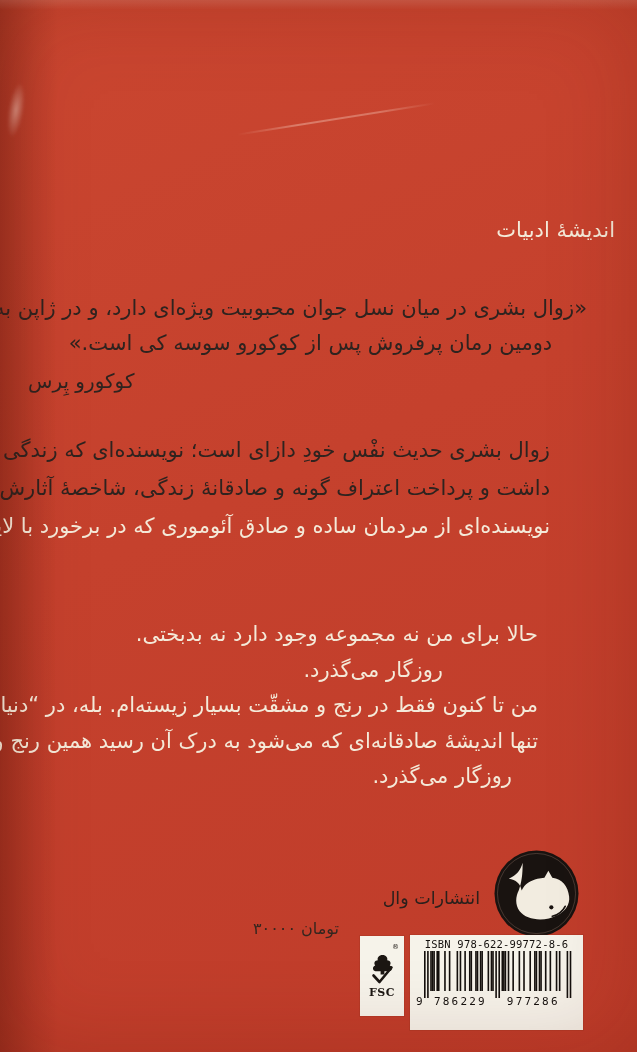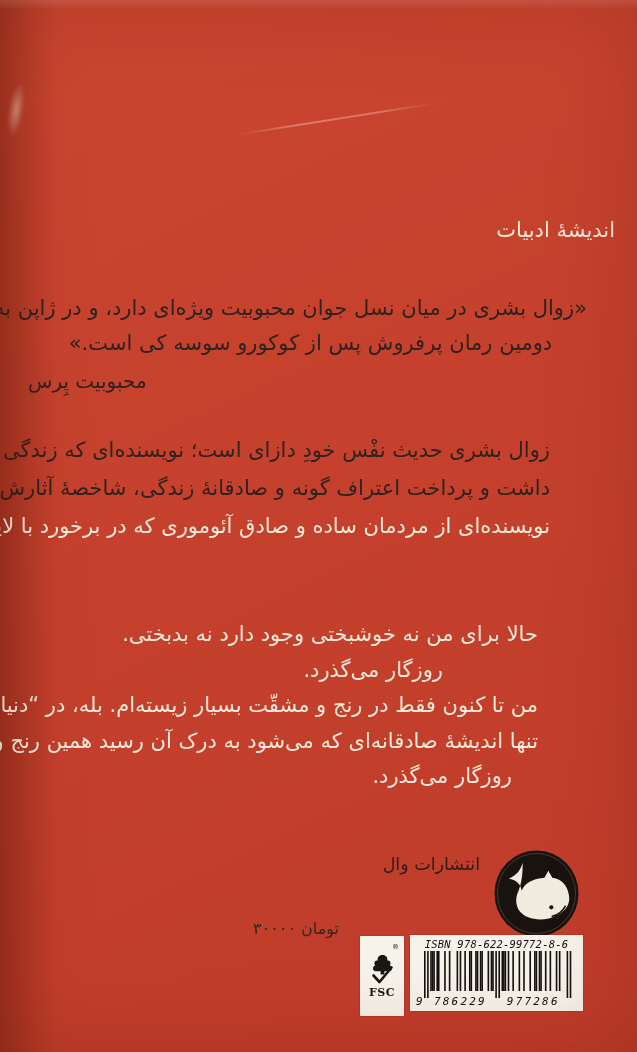--- a/index.html
+++ b/index.html
@@ -34,62 +34,62 @@
     font-size:21px;line-height:38px;}
   .desc .ink-dark{color:#2e231f;}
   .desc .ink-light{color:#f4ead9;}
 
   .excerpt{position:absolute;top:617px;left:28px;right:99px;text-align:right;
     color:#f4ead9;font-size:21px;line-height:35.5px;}
   .excerpt > div{white-space:nowrap;}
   .excerpt > div:nth-child(2){padding-right:95px;}
   .excerpt > div:nth-child(5){padding-right:26px;}
 
-  .publisher{position:absolute;top:850px;right:57px;display:flex;align-items:flex-start;gap:13px;}
+  .publisher{position:absolute;top:850px;right:57px;display:flex;align-items:center;gap:13px;}
   .publisher-name{color:#2a201c;font-size:17.5px;direction:rtl;white-space:nowrap;transform:translateY(4px);}
   .whale-badge{width:87px;height:87px;display:block;}
 
   .price{position:absolute;top:919px;left:253px;color:#33261f;font-size:16px;white-space:nowrap;}
 
   .fsc-box{position:absolute;left:360px;top:936px;width:44px;height:80px;background:#f6f3ea;
     display:flex;flex-direction:column;align-items:center;justify-content:center;gap:1px;
     box-shadow:0 0 0 1px rgba(120,40,20,.15);}
   .fsc-label{font-family:"DejaVu Serif",serif;font-weight:bold;font-size:11px;color:#1c1713;letter-spacing:.5px;}
   .fsc-reg{position:absolute;top:7px;right:5px;font-size:7px;color:#1c1713;}
 
-  .barcode-box{position:absolute;left:410px;top:935px;width:173px;height:76px;background:#f6f3ea;
-    box-sizing:border-box;padding:3px 6px 0 6px;box-shadow:0 0 0 1px rgba(120,40,20,.15);font-style:italic;}
+  .barcode-box{position:absolute;left:410px;top:935px;width:173px;height:95px;background:#f6f3ea;
+    box-sizing:border-box;padding:3px 6px 0 6px;box-shadow:0 0 0 1px rgba(120,40,20,.15);}
   .isbn-label{font-family:"DejaVu Sans Mono",monospace;font-size:10.5px;color:#14100d;
     text-align:center;white-space:nowrap;letter-spacing:.2px;line-height:13px;}
   .bars{display:block;margin:0 auto;}
 </style>
 </head>
 <body>
 
 <div class="spine-shadow"></div>
 <div class="top-sheen"></div>
 <div class="scratch-a"></div>
 <div class="scratch-b"></div>
 
 <div class="series rtl nowrap">اندیشهٔ ادبیات</div>
 
 <div class="review-quote rtl">
   <div class="nowrap">«زوال بشری در میان نسل جوان محبوبیت ویژه‌ای دارد، و در ژاپن به‌عنوان</div>
   <div class="nowrap">دومین رمان پرفروش پس از کوکورو سوسه کی است.»</div>
 </div>
-<div class="review-attrib rtl nowrap">محبوبیت پِرس</div>
+<div class="review-attrib rtl nowrap">کوکورو پِرس</div>
 
 <div class="desc rtl">
   <div class="ink-dark nowrap">زوال بشری حدیث نفْس خودِ دازای است؛ نویسنده‌ای که زندگی پُرآشوبی</div>
   <div class="ink-dark nowrap">داشت و پرداخت اعتراف گونه و صادقانهٔ زندگی، شاخصهٔ آثارش شد.</div>
   <div class="ink-light nowrap">نویسنده‌ای از مردمان ساده و صادق آئوموری که در برخورد با لایه‌های</div>
 </div>
 
 <div class="excerpt rtl">
-  <div>حالا برای من نه خوشبختی وجود دارد نه بدبختی.</div>
+  <div>حالا برای من نه مجموعه وجود دارد نه بدبختی.</div>
   <div>روزگار می‌گذرد.</div>
   <div>من تا کنون فقط در رنج و مشقّت بسیار زیسته‌ام. بله، در “دنیای انسان‌ها”</div>
   <div>تنها اندیشهٔ صادقانه‌ای که می‌شود به درک آن رسید همین رنج و مشقّت</div>
   <div>روزگار می‌گذرد.</div>
 </div>
 
 <div class="publisher">
   <div class="publisher-name">انتشارات وال</div>
   <svg class="whale-badge" viewBox="0 0 88 88" xmlns="http://www.w3.org/2000/svg">
     <ellipse cx="44" cy="44" rx="42.5" ry="43.5" fill="#191310"></ellipse>

